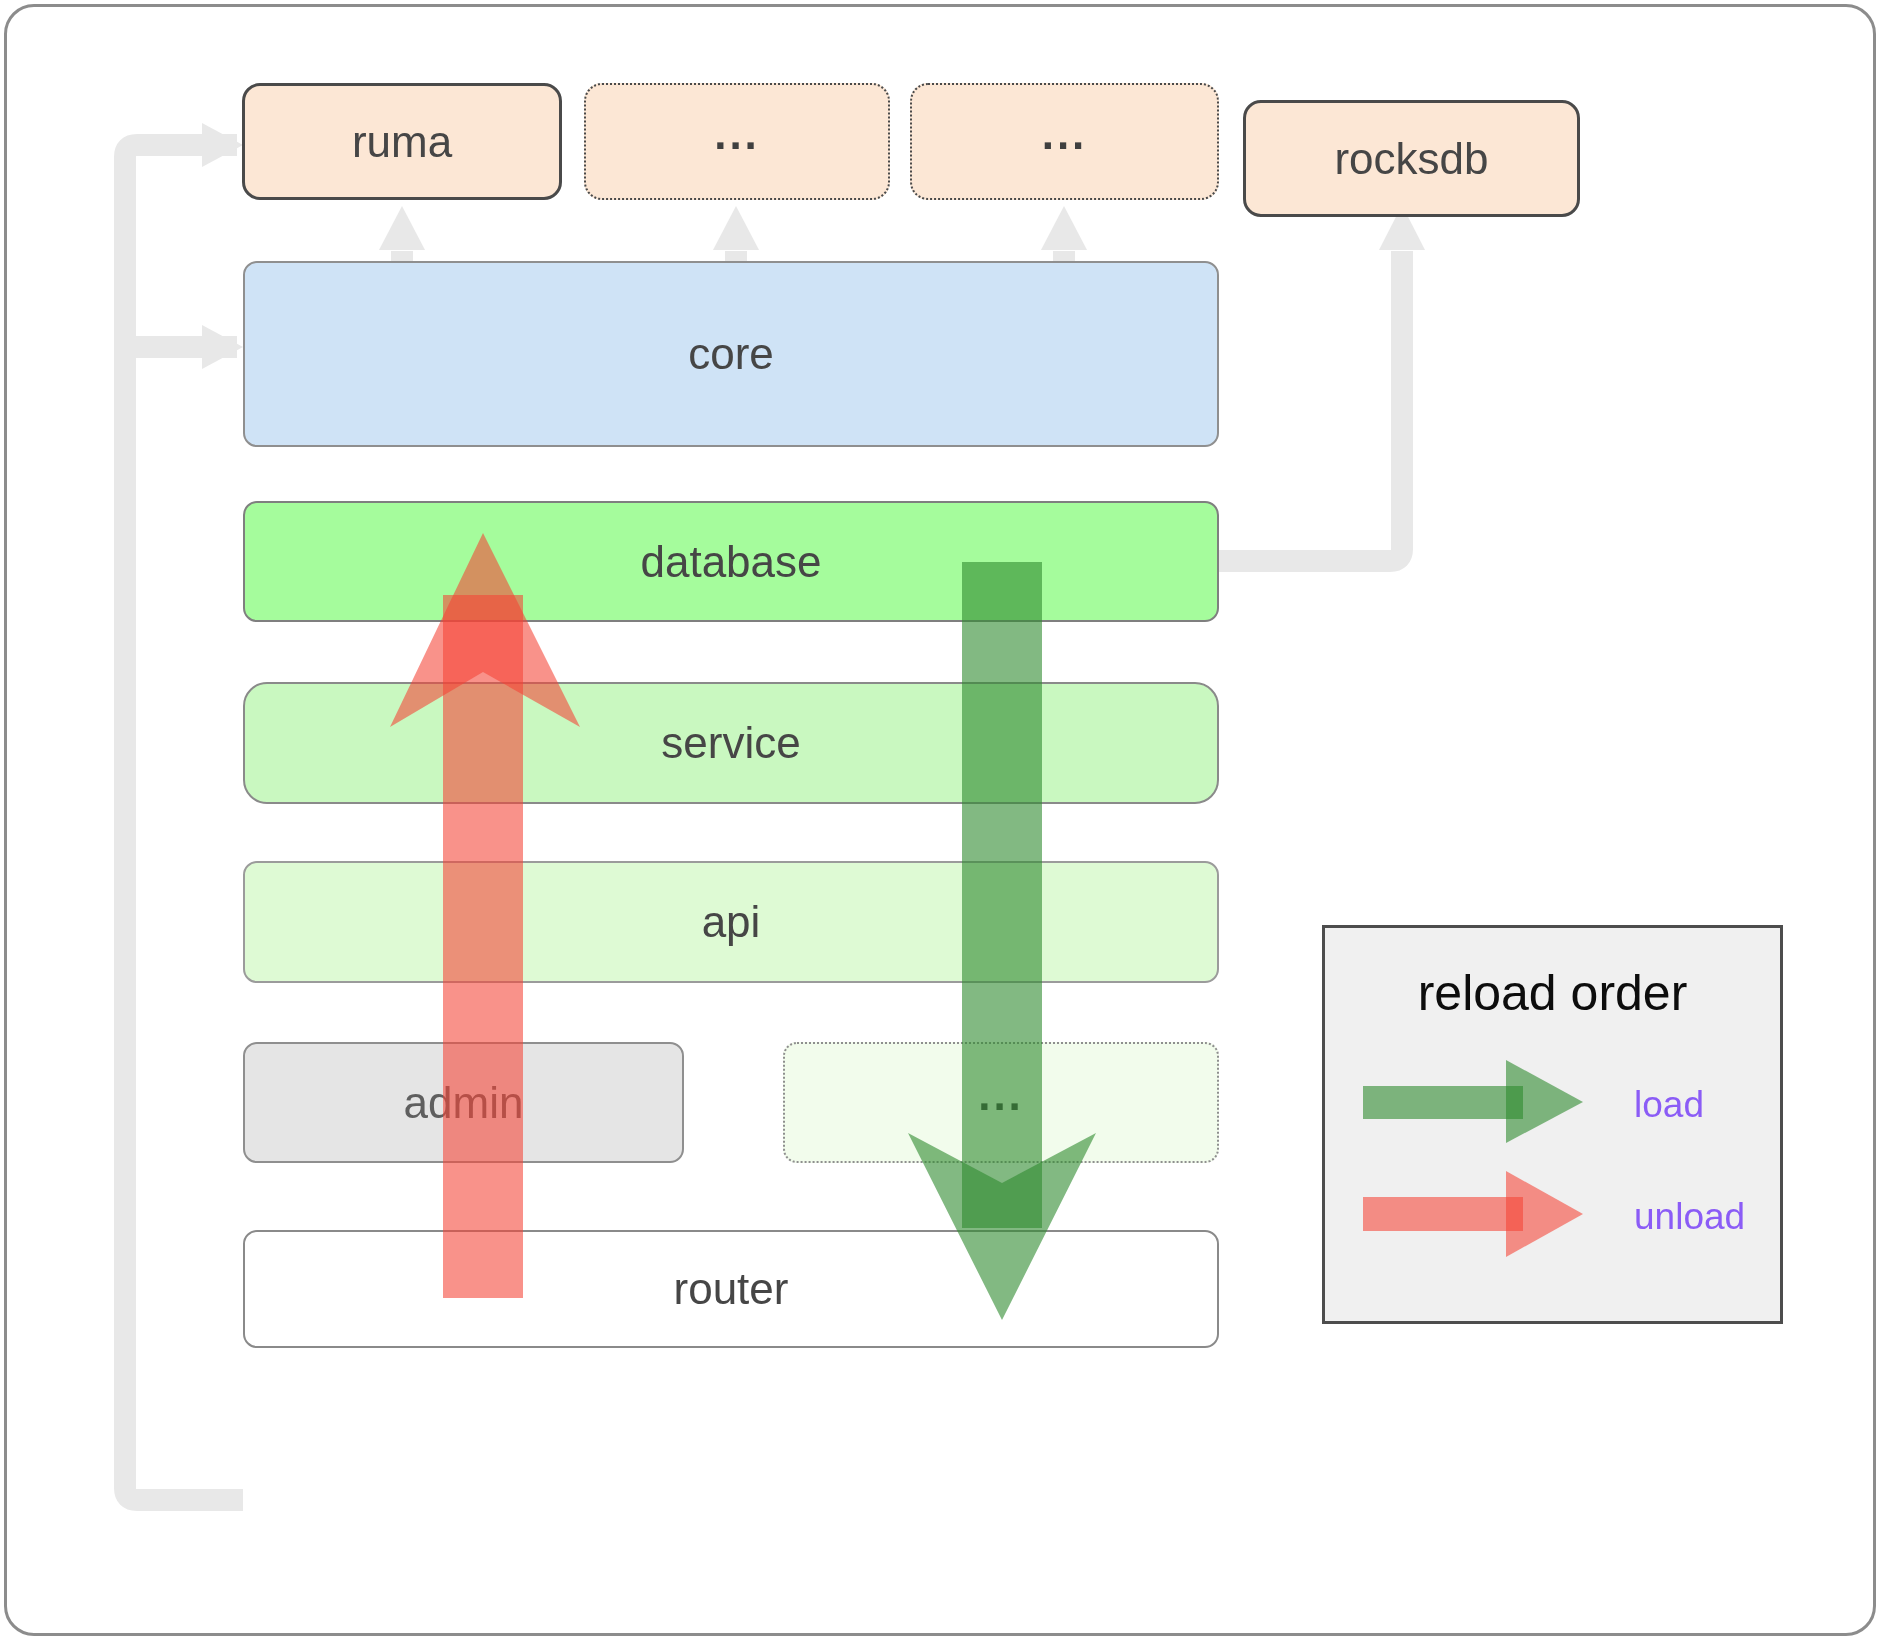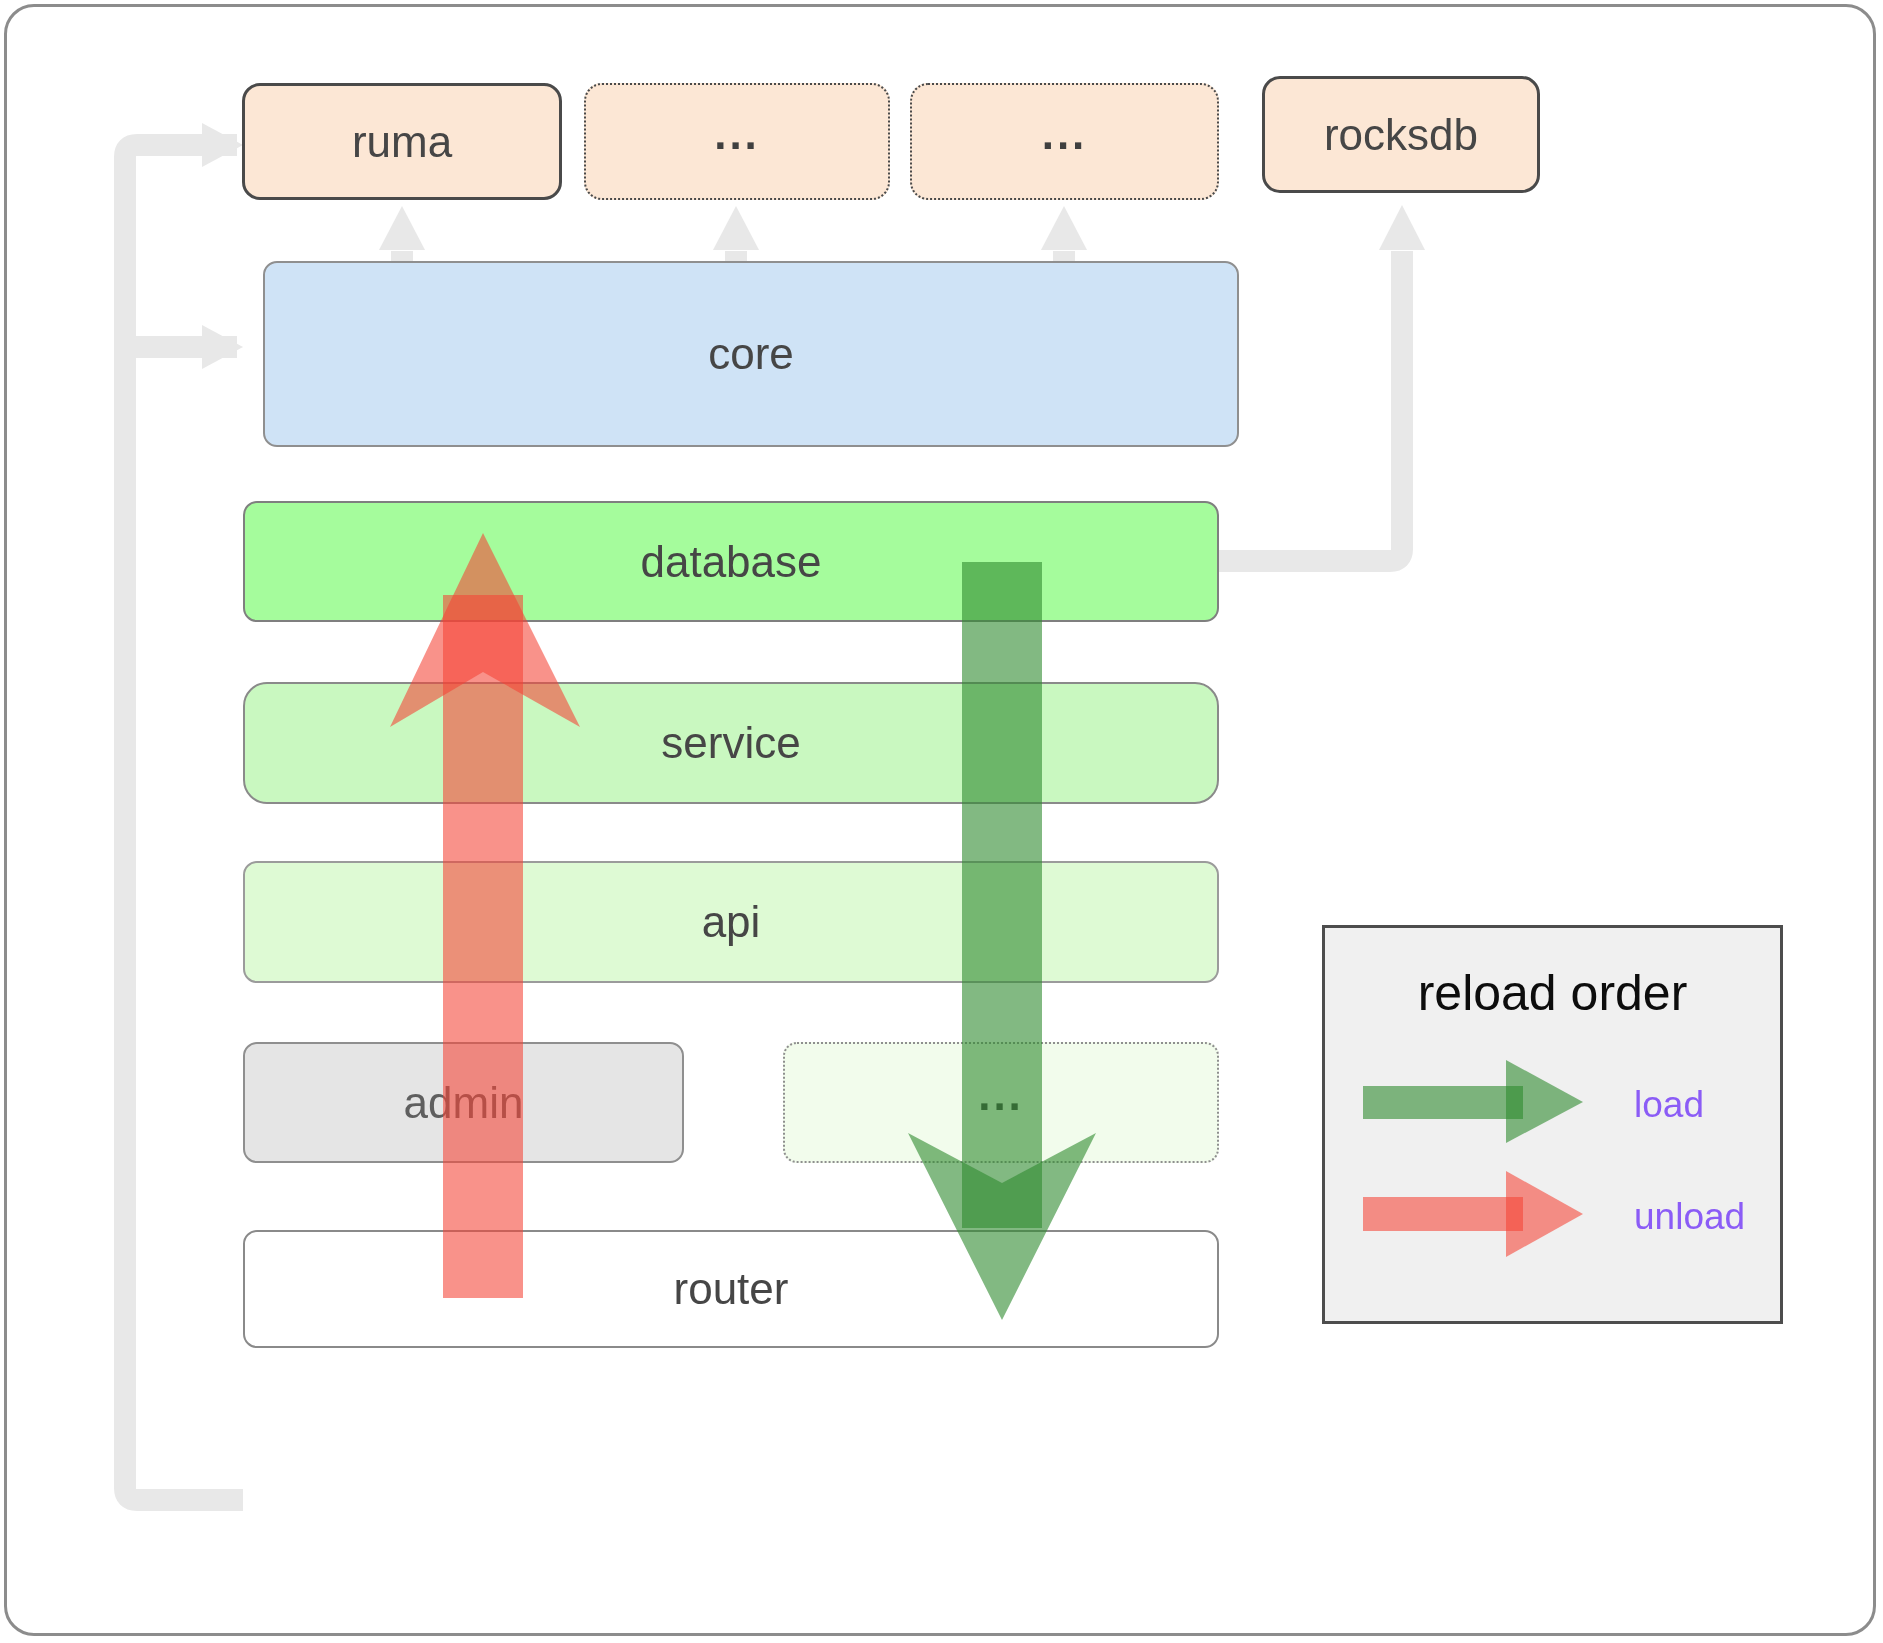--- a/index.html
+++ b/index.html
@@ -19,23 +19,23 @@
     display:flex;align-items:center;justify-content:center;
     font-size:44px;color:#464646;
   }
   
   .crate{background:#fce7d5;border-radius:18px;}
   .crate.solid{border:3px solid #4a4a4a;}
   .crate.dotted{border:2px dotted #4a4a4a;}
   #box-ruma    {left:242px;top:83px;width:320px;height:117px;}
   #box-crate-1 {left:584px;top:83px;width:306px;height:117px;}
   #box-crate-2 {left:910px;top:83px;width:309px;height:117px;}
-  #box-rocksdb {left:1243px;top:76px;width:278px;height:117px;margin-left:19px;}
+  #box-rocksdb {left:1243px;top:100px;width:337px;height:117px;}
   
-  #box-core     {left:243px;top:261px; width:976px;height:186px;background:#cfe3f6;border:2px solid #8f8f8f;border-radius:14px;margin-left:20px;}
+  #box-core     {left:243px;top:261px; width:976px;height:186px;background:#cfe3f6;border:2px solid #8f8f8f;border-radius:14px;}
   #box-database {left:243px;top:501px; width:976px;height:121px;background:#a5fc9c;border:2px solid #7f7f7f;border-radius:14px;}
   #box-service  {left:243px;top:682px; width:976px;height:122px;background:#c9f8c0;border:2px solid #8a8a8a;border-radius:24px;}
   #box-api      {left:243px;top:861px; width:976px;height:122px;background:#defad4;border:2px solid #9b9b9b;border-radius:14px;text-align:center;}
   #box-admin    {left:243px;top:1042px;width:441px;height:121px;background:#e5e5e5;border:2px solid #8f8f8f;border-radius:14px;color:#5f5f5f;}
   #box-admin-more{left:783px;top:1042px;width:436px;height:121px;background:#f2fcec;border:2px dotted #8f8f8f;border-radius:14px;}
   #box-router   {left:243px;top:1230px;width:976px;height:118px;background:#ffffff;border:2px solid #8a8a8a;border-radius:14px;}
   #box-conduwuit{left:243px;top:1440px;width:976px;height:121px;background:#134c9d;border:3px solid #06101f;border-radius:14px;color:#ffffff;font-size:46px;}
   .dots{font-weight:700;letter-spacing:3px;color:#3f3f3f;transform:translateY(-8px);}
   
   #legend{

